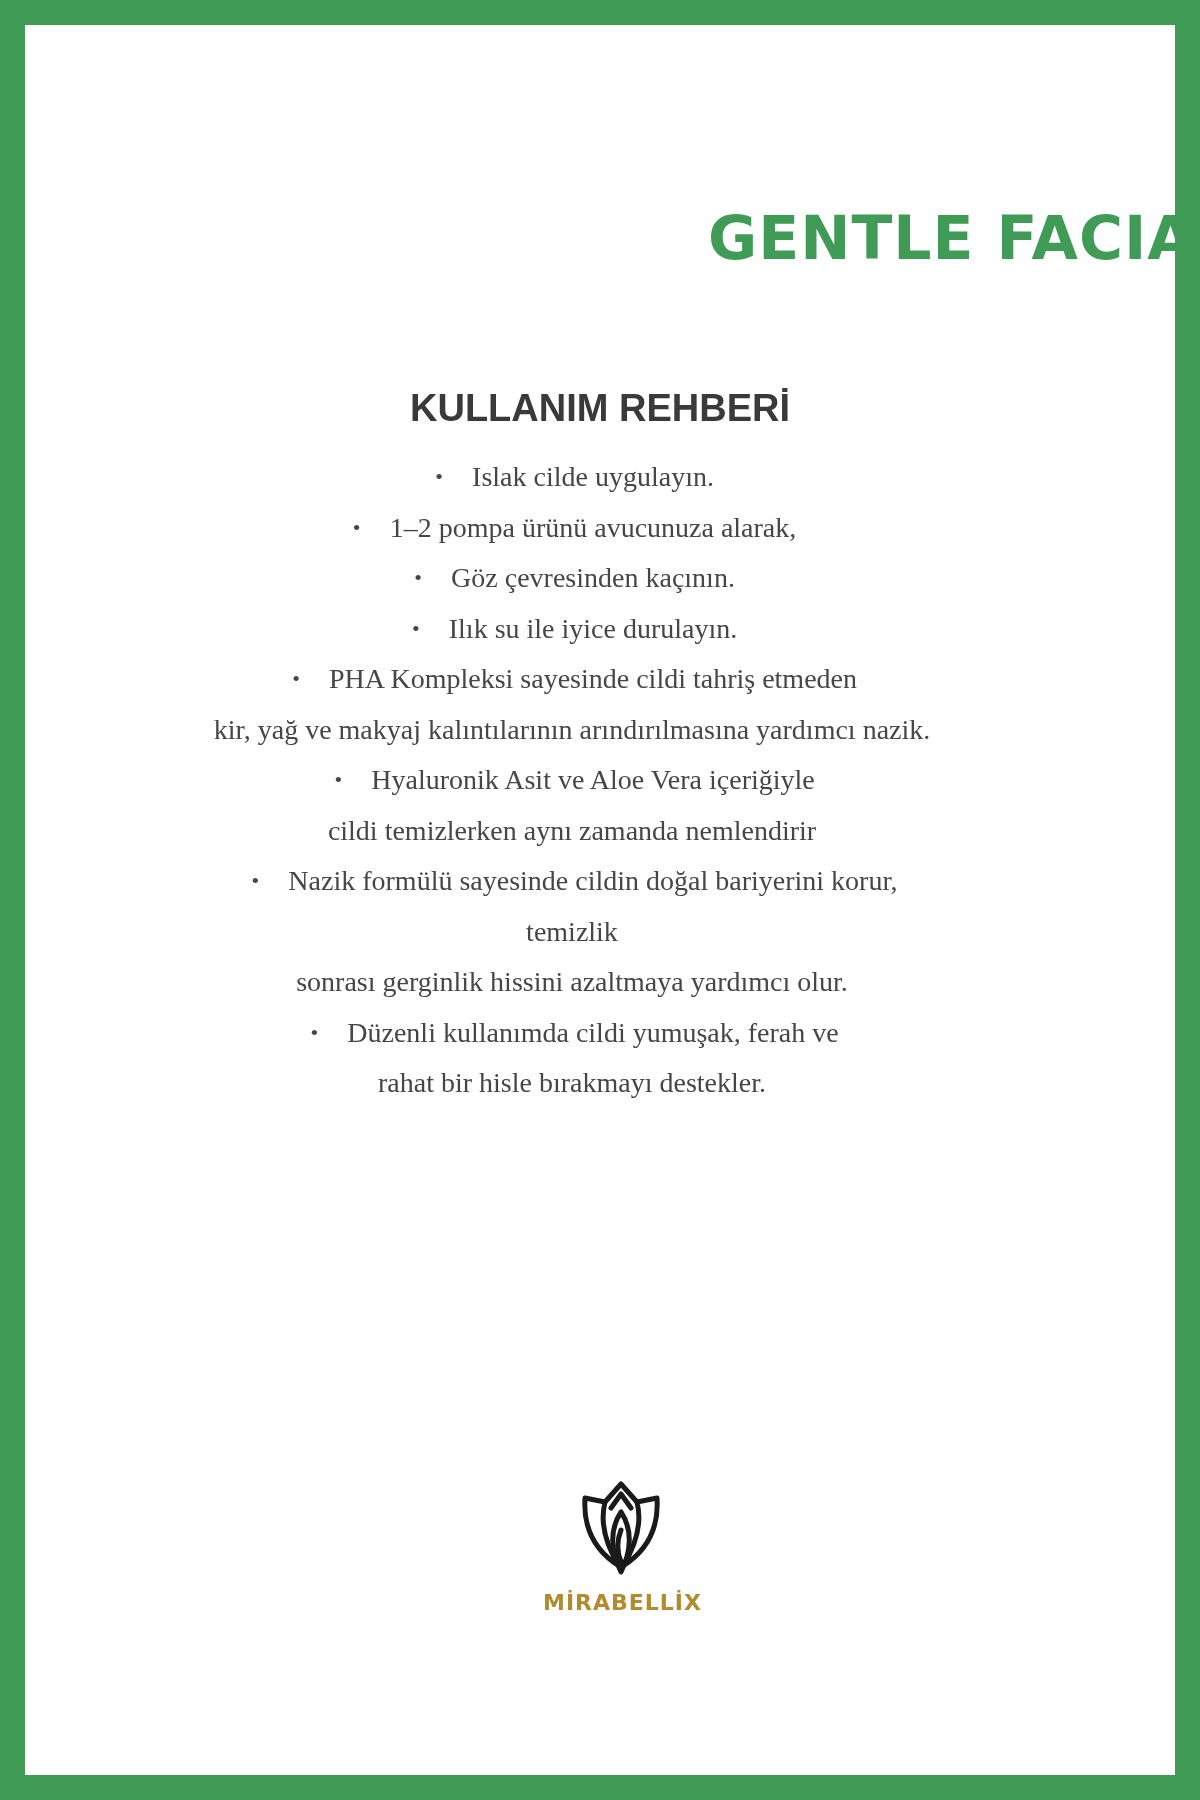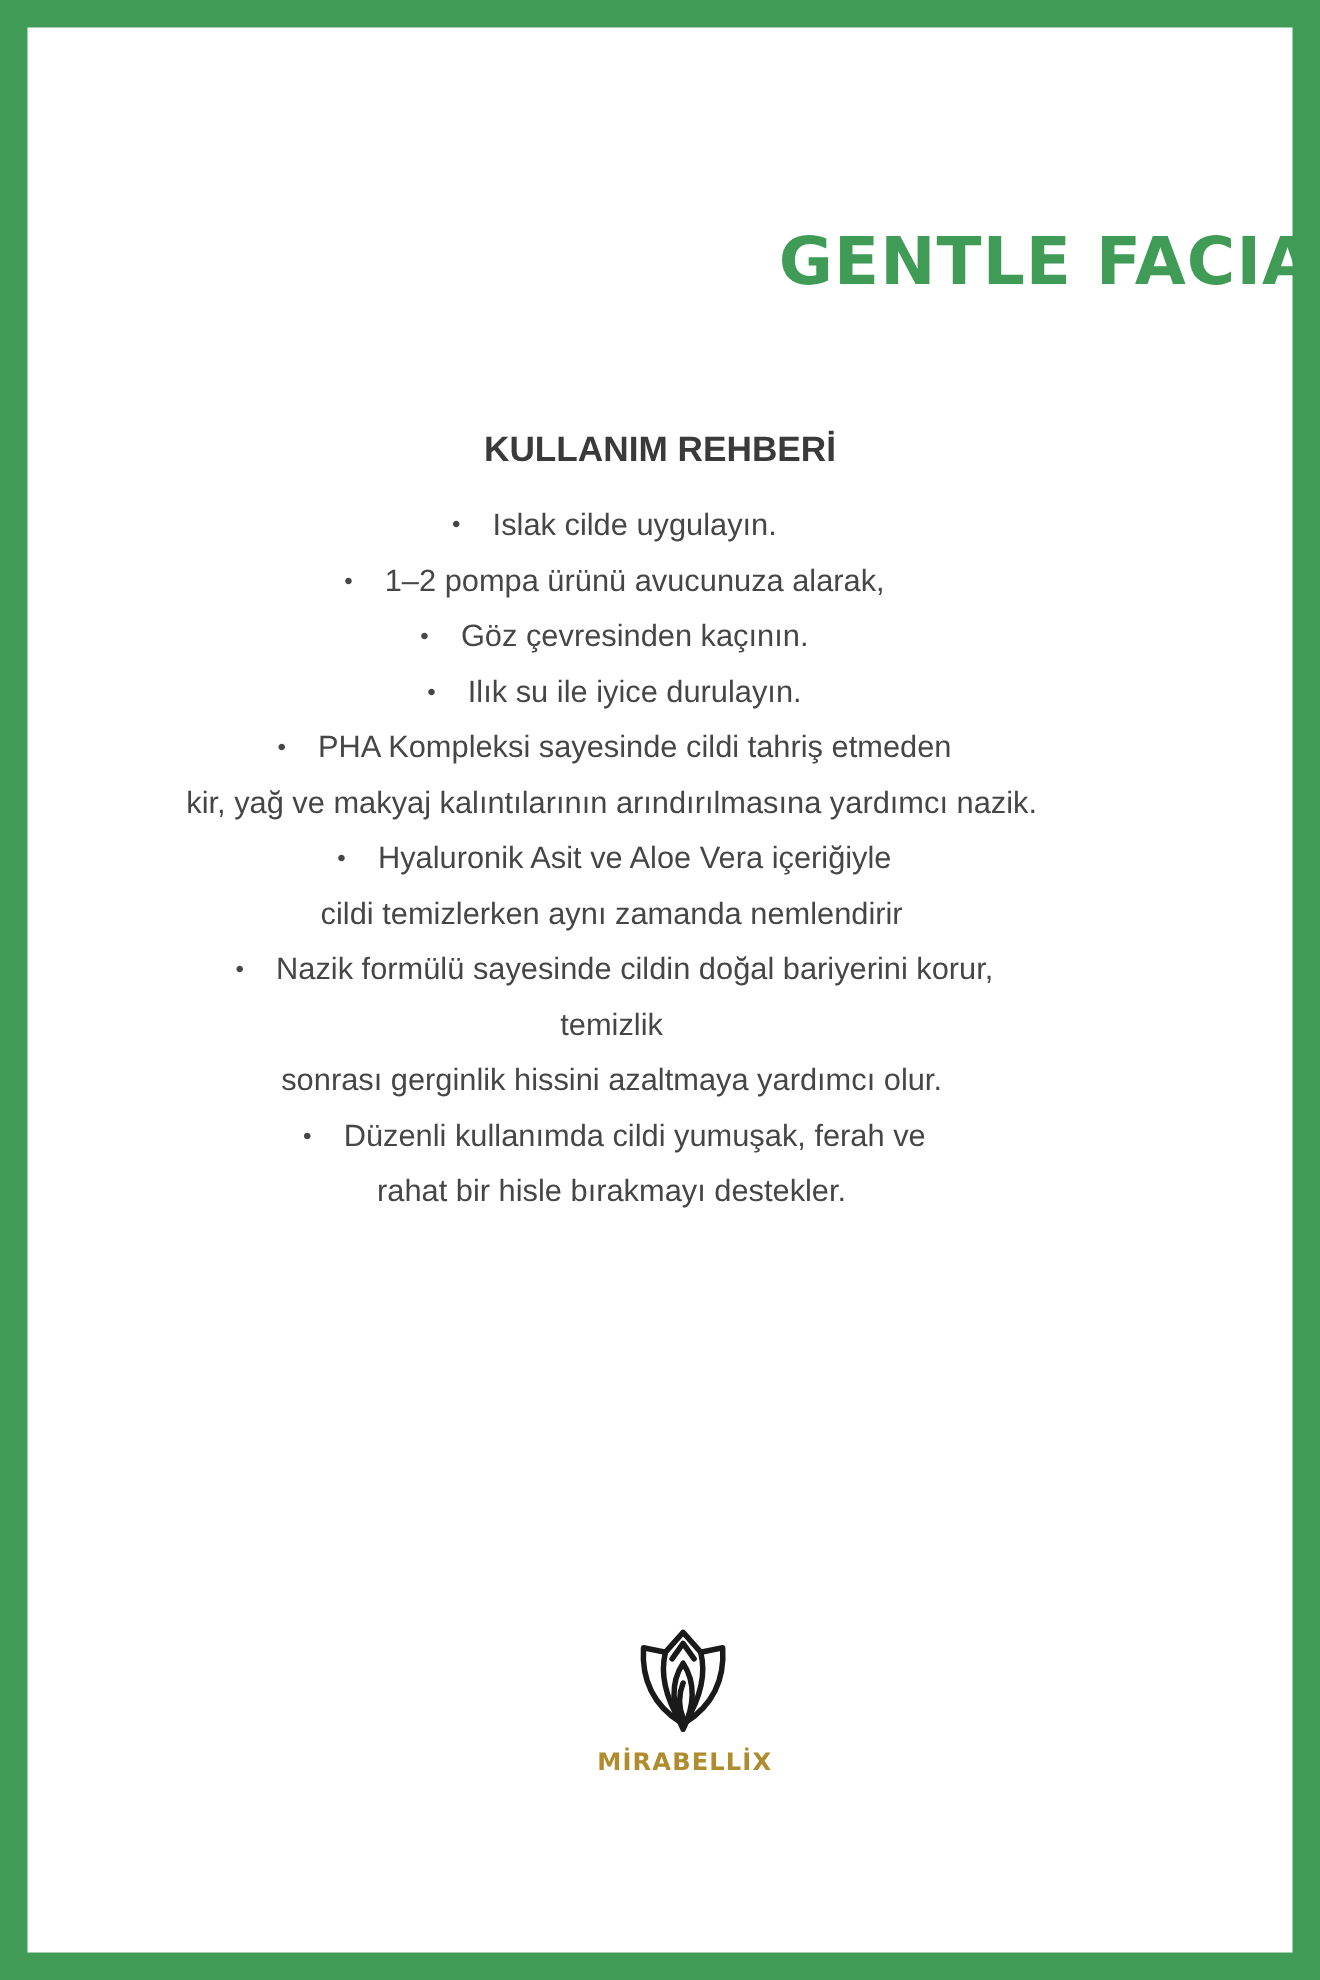--- a/index.html
+++ b/index.html
@@ -25,30 +25,30 @@
       margin-left: 34px;
     }
     .title .line { display: block; }
     .subtitle {
       position: absolute;
       left: 0; width: 1200px;
       top: 382px;
       text-align: center;
       color: #3a3a3a;
       font-family: "Liberation Sans", sans-serif;
-      font-size: 32px;
+      font-size: 38px;
       line-height: 52px;
     }
     .guide {
       position: absolute;
-      left: 0; width: 1112px;
+      left: 16px; width: 1112px;
       top: 452px;
       text-align: center;
       color: #464646;
-      font-family: Liberation Sans, sans-serif;
+      font-family: Liberation Serif, serif;
       font-size: 28px;
     }
     .guide .row {
       height: 50.5px;
       line-height: 50px;
       white-space: nowrap;
       position: relative;
     }
     .guide .bullet {
       display: inline-block;

